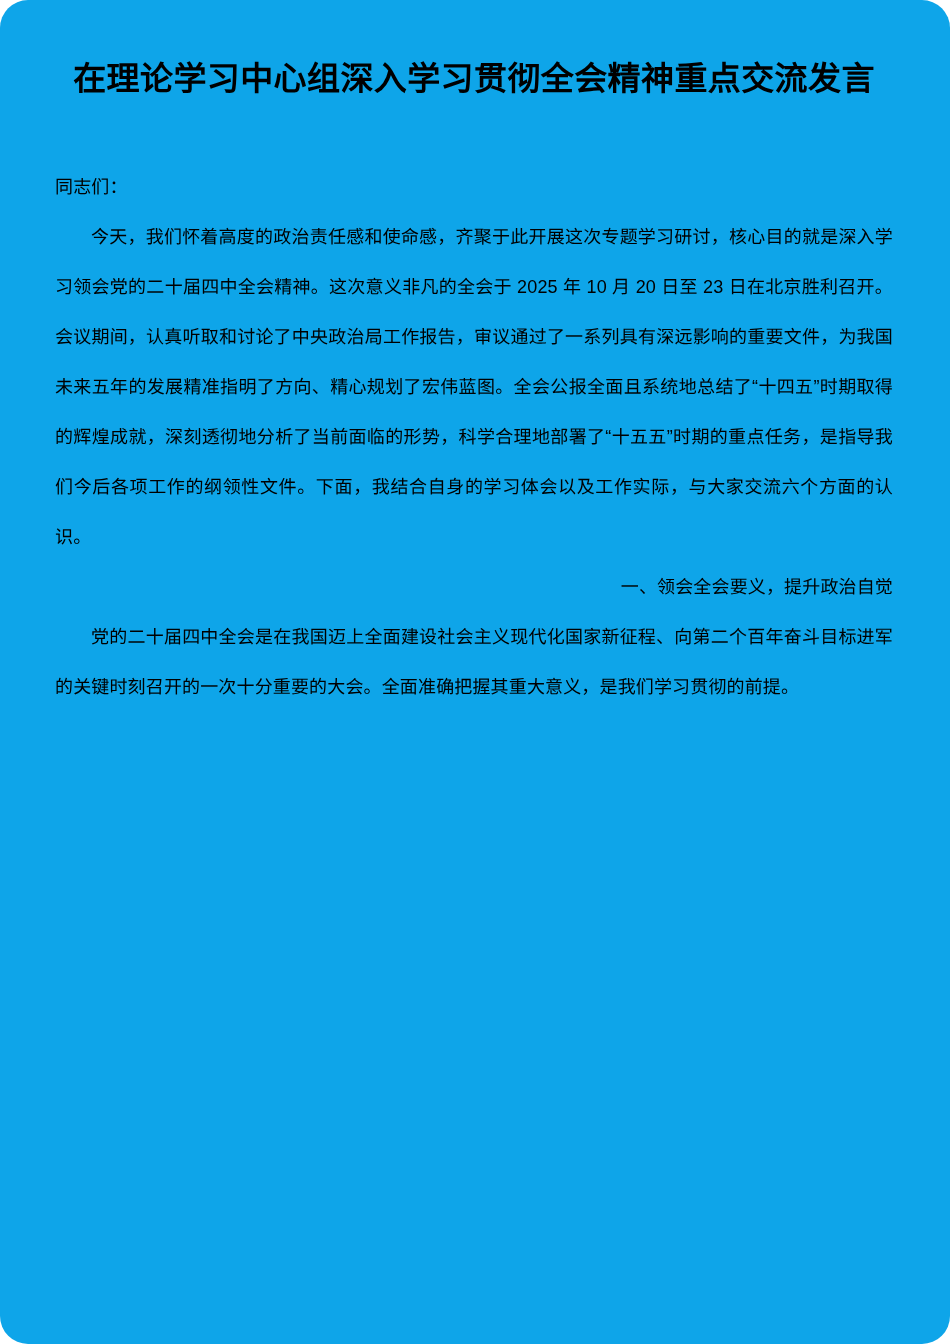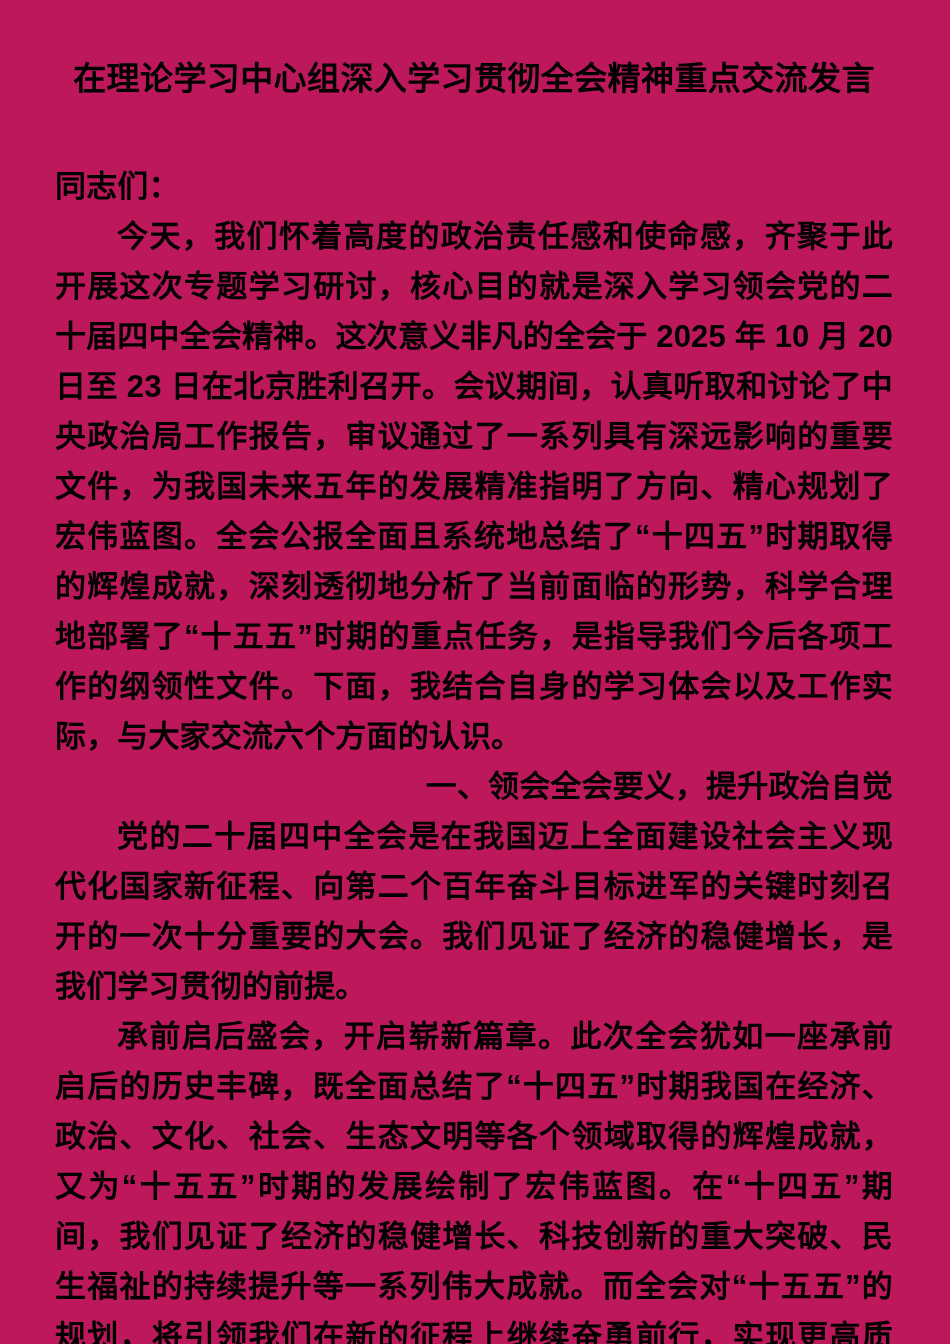--- a/index.html
+++ b/index.html
@@ -7,25 +7,26 @@
     margin: 0;
     padding: 0;
     background: #ffffff;
   }
 
   .page {
     position: relative;
     width: 950px;
     height: 1344px;
     margin: 0 auto;
-    background: #be185d;
+    background: #0ea5e9;
     box-sizing: border-box;
     overflow: hidden;
     font-family: "Liberation Sans", "DejaVu Sans", sans-serif;
     color: #000000;
+    border-radius: 28px;
   }
 
   .doc-body {
     position: absolute;
     left: 55px;
     top: 0;
     width: 838px;
   }
 
   
@@ -45,28 +46,27 @@
 
   
   .title-gap {
     height: 56px;
   }
 
   
   .para {
     margin: 0;
     padding: 0;
-    font-size: 31px;
+    font-size: 18px;
     line-height: 50px;
     text-align: justify;
     text-justify: inter-ideograph;
     letter-spacing: 0.15px;
     color: #000000;
     word-break: break-all;
-    font-weight: bold;
   }
 
   .para.salutation {
     text-indent: 0;
   }
 
   .para.indent {
     text-indent: 2em;
   }
 
@@ -84,18 +84,17 @@
     <h1 class="doc-title">在理论学习中心组深入学习贯彻全会精神重点交流发言</h1>
 
     <div class="title-gap"></div>
 
     <p class="para salutation">同志们：</p>
 
     <p class="para indent">今天，我们怀着高度的政治责任感和使命感，齐聚于此开展这次专题学习研讨，核心目的就是深入学习领会党的二十届四中全会精神。这次意义非凡的全会于 2025 年 10 月 20 日至 23 日在北京胜利召开。会议期间，认真听取和讨论了中央政治局工作报告，审议通过了一系列具有深远影响的重要文件，为我国未来五年的发展精准指明了方向、精心规划了宏伟蓝图。全会公报全面且系统地总结了“十四五”时期取得的辉煌成就，深刻透彻地分析了当前面临的形势，科学合理地部署了“十五五”时期的重点任务，是指导我们今后各项工作的纲领性文件。下面，我结合自身的学习体会以及工作实际，与大家交流六个方面的认识。</p>
 
     <p class="para heading">一、领会全会要义，提升政治自觉</p>
 
-    <p class="para indent">党的二十届四中全会是在我国迈上全面建设社会主义现代化国家新征程、向第二个百年奋斗目标进军的关键时刻召开的一次十分重要的大会。我们见证了经济的稳健增长，是我们学习贯彻的前提。</p>
+    <p class="para indent">党的二十届四中全会是在我国迈上全面建设社会主义现代化国家新征程、向第二个百年奋斗目标进军的关键时刻召开的一次十分重要的大会。全面准确把握其重大意义，是我们学习贯彻的前提。</p>
 
-    <p class="para indent">承前启后盛会，开启崭新篇章。此次全会犹如一座承前启后的历史丰碑，既全面总结了“十四五”时期我国在经济、政治、文化、社会、生态文明等各个领域取得的辉煌成就，又为“十五五”时期的发展绘制了宏伟蓝图。在“十四五”期间，我们见证了经济的稳健增长、科技创新的重大突破、民生福祉的持续提升等一系列伟大成就。而全会对“十五五”的规划，将引领我们在新的征程上继续奋勇前行，实现更高质量的发展。</p>
 
   </div>
 </div>
 
 </body></html>

